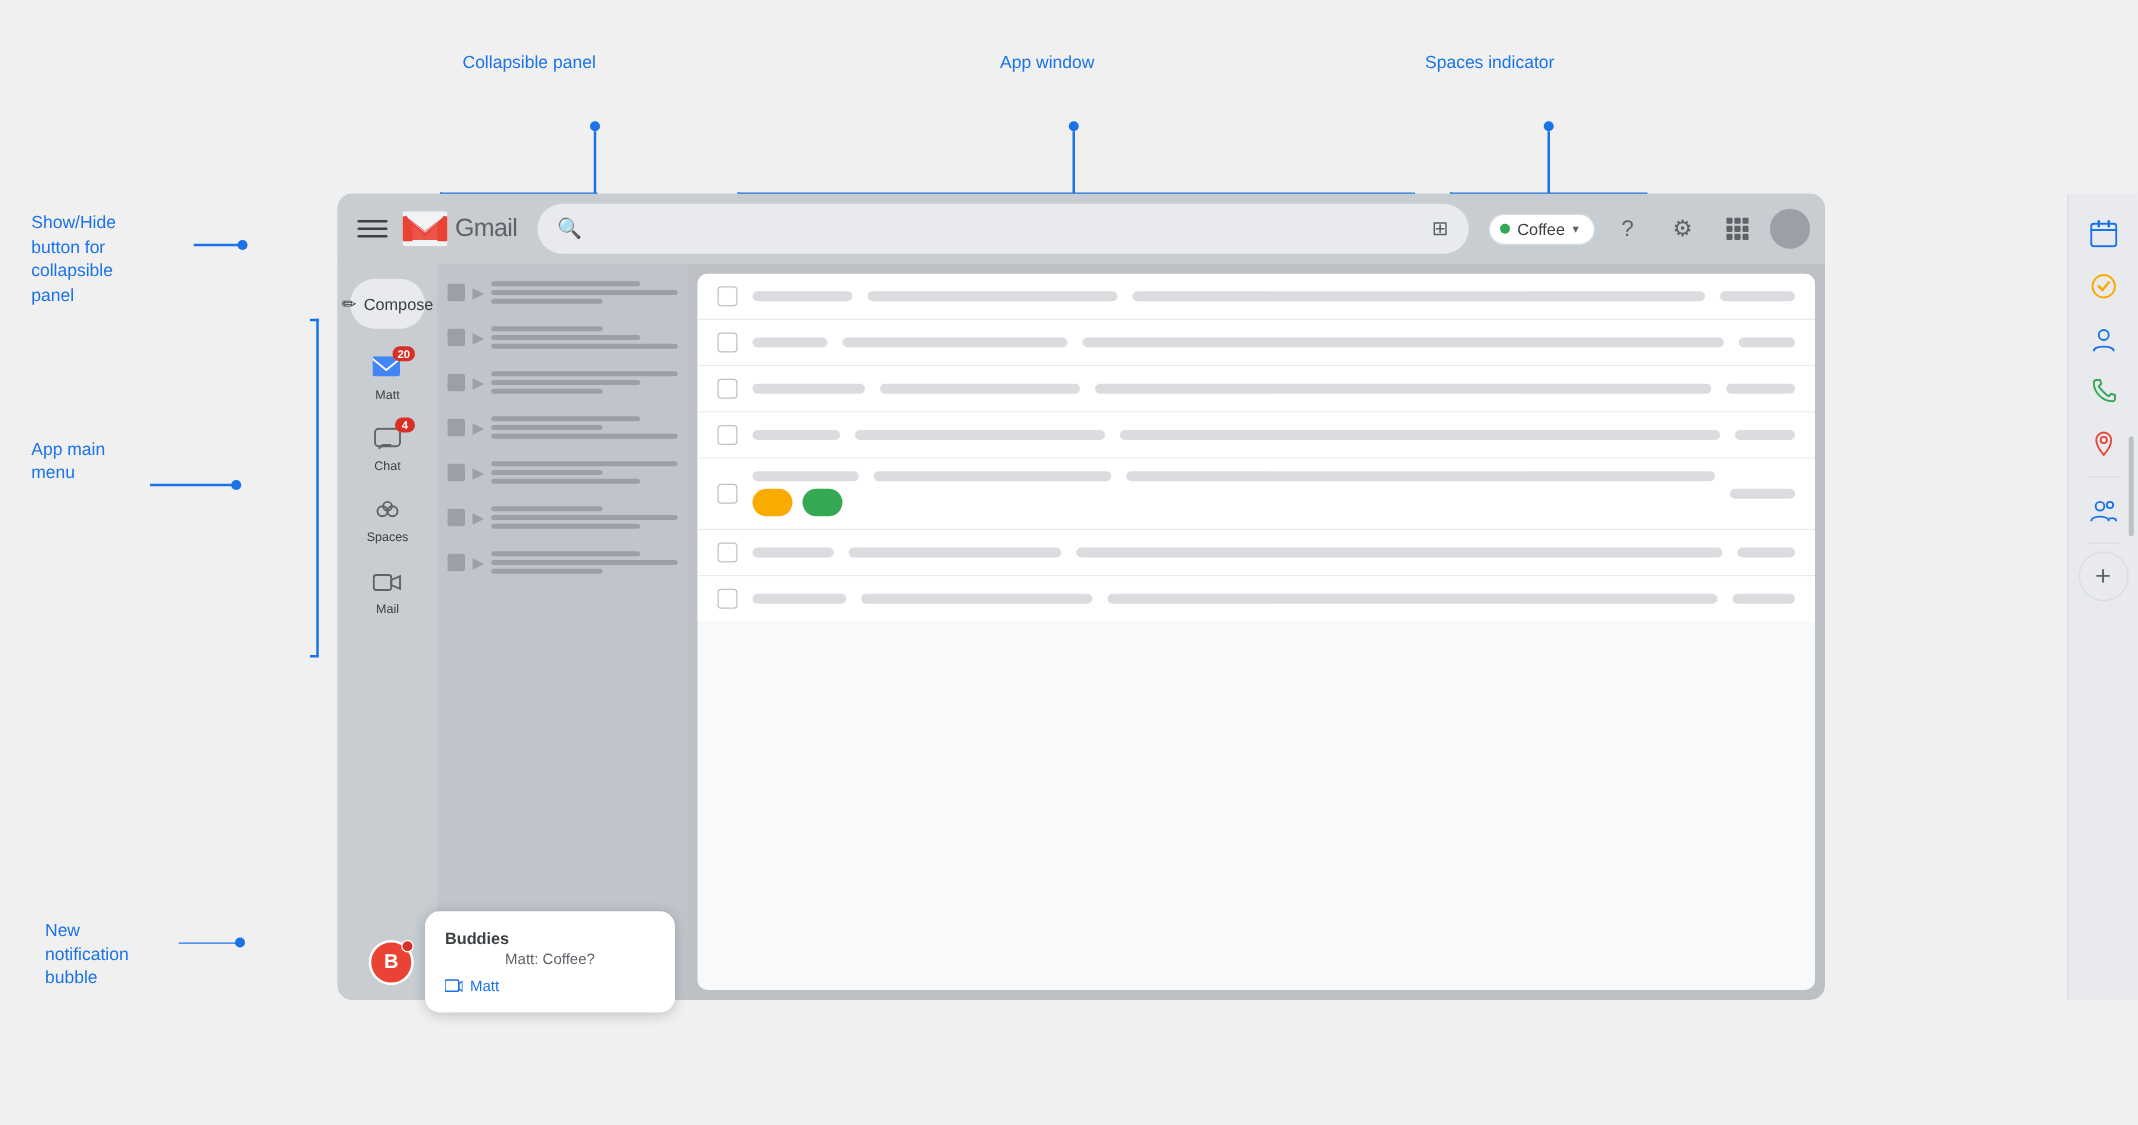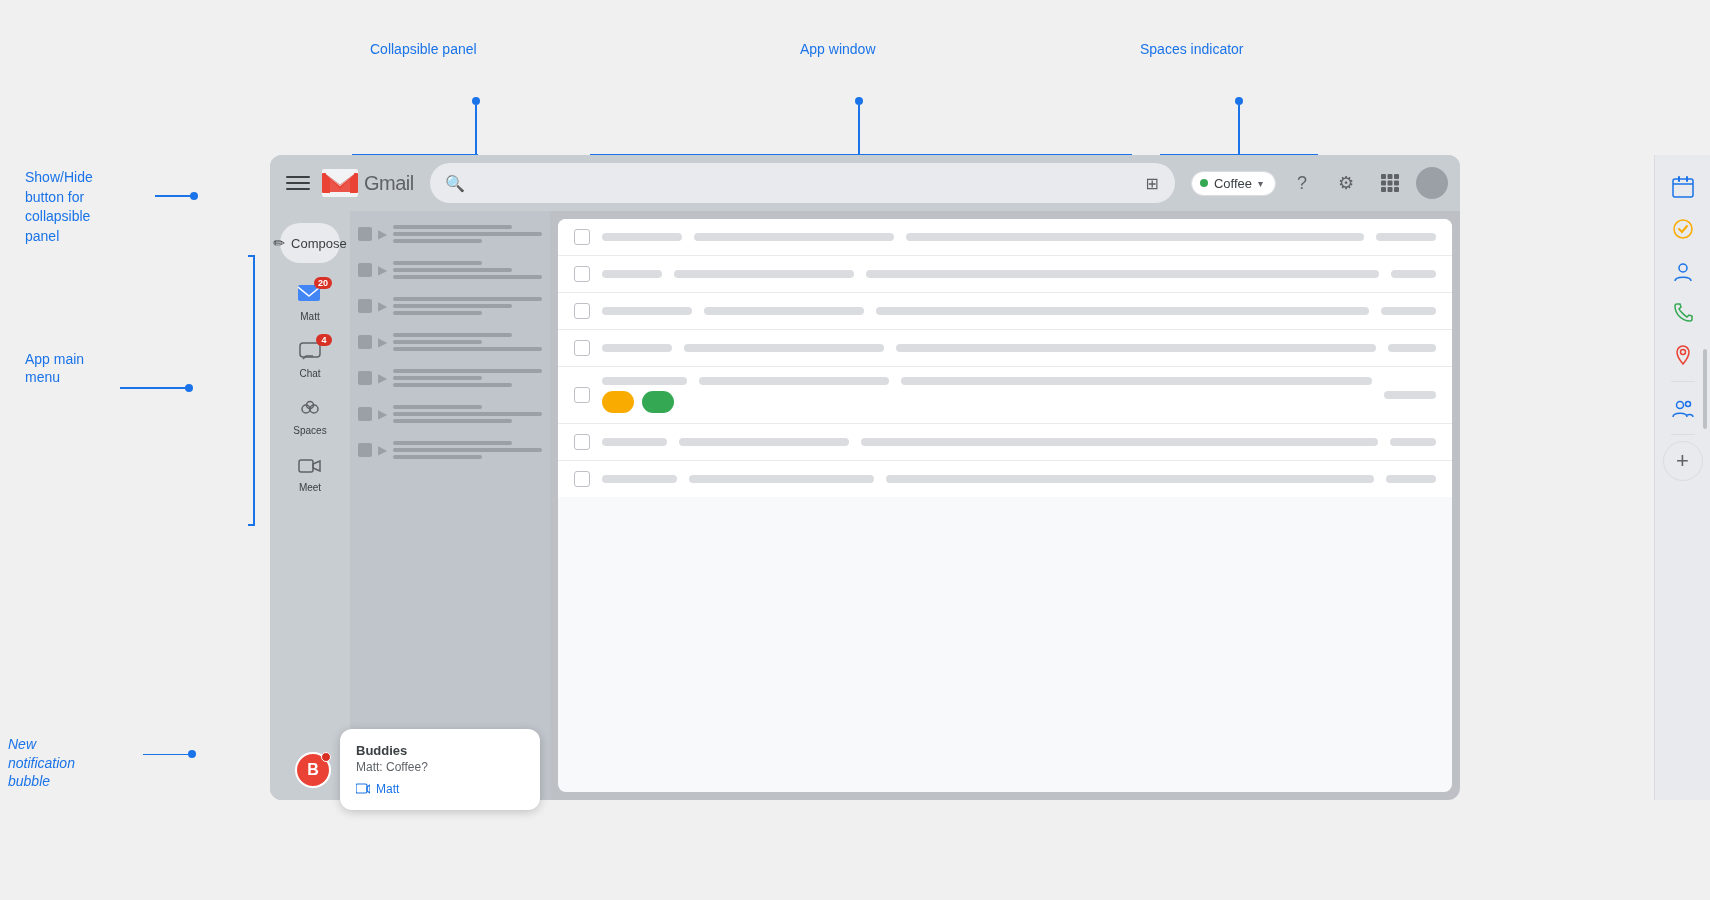--- a/index.html
+++ b/index.html
@@ -414,20 +414,21 @@
     .notif-title {
       font-size: 13px;
       font-weight: 700;
       color: #3c4043;
       margin-bottom: 2px;
     }
     .notif-body {
       font-size: 12px;
       color: #5f6368;
       margin-bottom: 8px;
+      text-align: center;
     }
     .notif-reply {
       display: flex;
       align-items: center;
       gap: 6px;
       color: #1a73e8;
       font-size: 12px;
       cursor: pointer;
     }
 
@@ -514,21 +515,21 @@
 <div style="position:absolute; top:195px; left:155px; width:37px; height:1.5px; background:#1a73e8;"></div>
 
 <div class="annotation-label" style="position:absolute; top:350px; left:25px;">App main<br>menu</div>
 <div style="position:absolute; top:384px; left:185px; width:8px; height:8px; border-radius:50%; background:#1a73e8;"></div>
 <div style="position:absolute; top:387px; left:120px; width:67px; height:1.5px; background:#1a73e8;"></div>
 
 <div style="position:absolute; top:255px; left:253px; width:1.5px; height:270px; background:#1a73e8;"></div>
 <div style="position:absolute; top:255px; left:248px; width:7px; height:1.5px; background:#1a73e8;"></div>
 <div style="position:absolute; top:524px; left:248px; width:7px; height:1.5px; background:#1a73e8;"></div>
 
-<div class="annotation-label" style="position:absolute; bottom:110px; left:8px;font-style:italic;">New<br>notification<br>bubble</div>
+<div class="annotation-label" style="position:absolute; bottom:110px; left:36px;">New<br>notification<br>bubble</div>
 <div style="position:absolute; bottom:142px; left:188px; width:8px; height:8px; border-radius:50%; background:#1a73e8;"></div>
 <div style="position:absolute; bottom:145px; left:143px; width:47px; height:1.5px; background:#1a73e8;"></div>
 
 <div class="gmail-window">
 
   <div class="top-bar">
     <div class="menu-btn">
       <span></span>
         <span></span>
         <span></span>
@@ -626,21 +627,21 @@
         <span class="nav-label">Spaces</span>
       </div>
 
       <div class="nav-item">
         <div class="nav-icon-wrap">
           <svg width="24" height="18" viewBox="0 0 24 18">
             <rect x="1" y="3" width="14" height="12" rx="2" fill="none" stroke="#5f6368" stroke-width="1.5"></rect>
             <path d="M15 7 L22 4 L22 14 L15 11 Z" fill="none" stroke="#5f6368" stroke-width="1.5"></path>
           </svg>
         </div>
-        <span class="nav-label">Meet</span>
+        <span class="nav-label">Mail</span>
       </div>
     </div>
 
     <div class="email-panel">
       <div class="email-row">
         <div class="email-checkbox"></div>
         <span class="email-star">▶</span>
         <div class="email-lines">
           <div class="email-line medium"></div>
           <div class="email-line full"></div>

